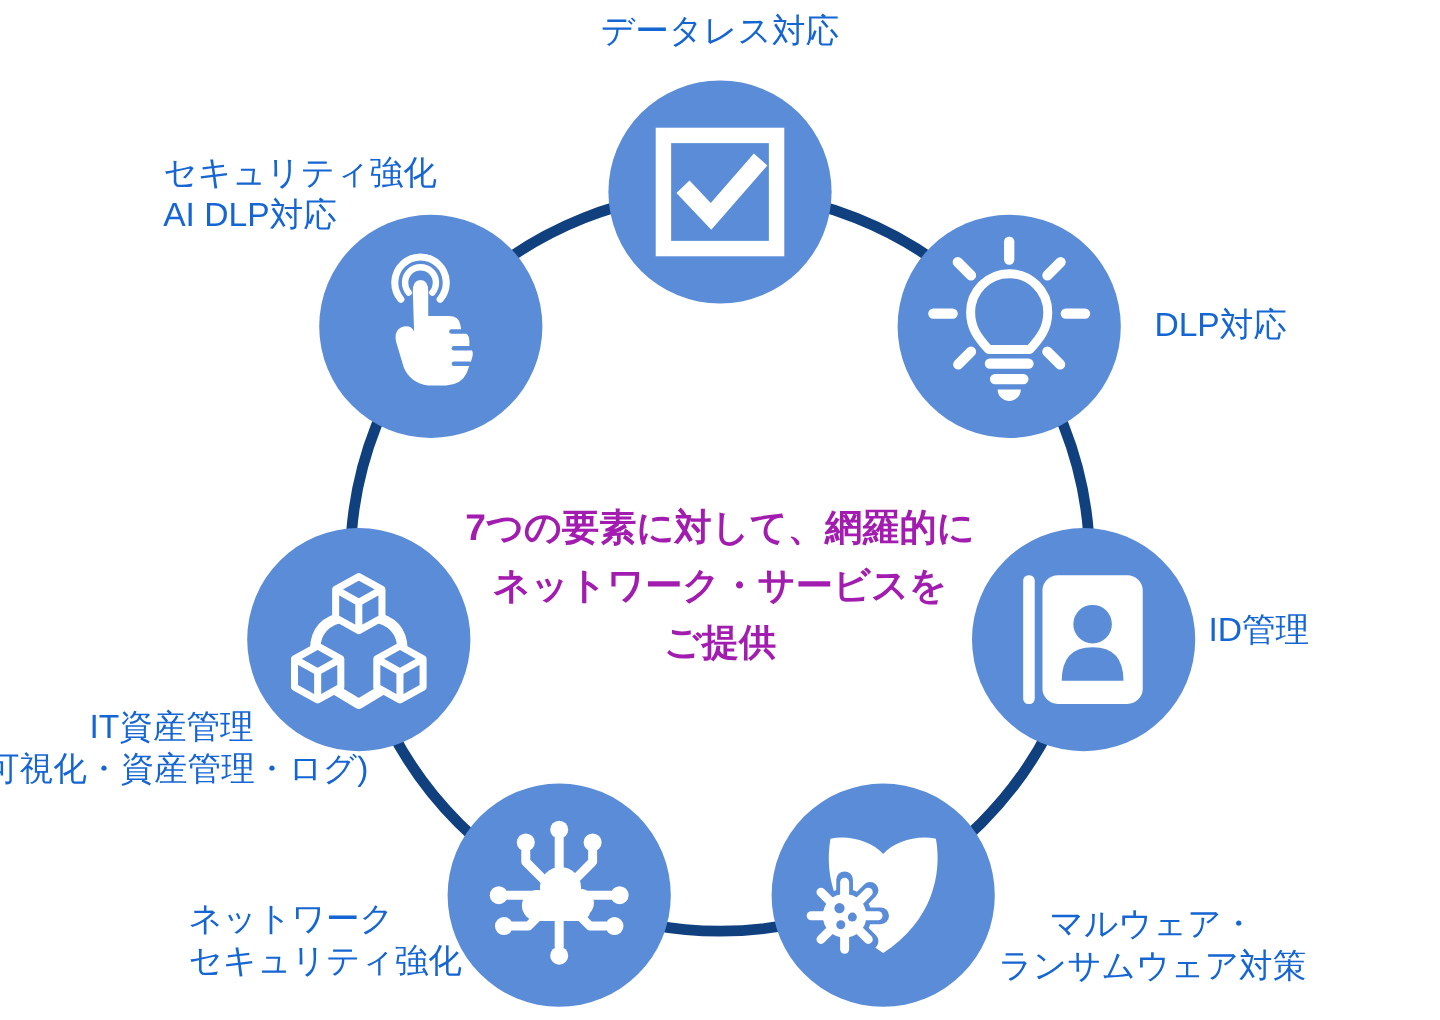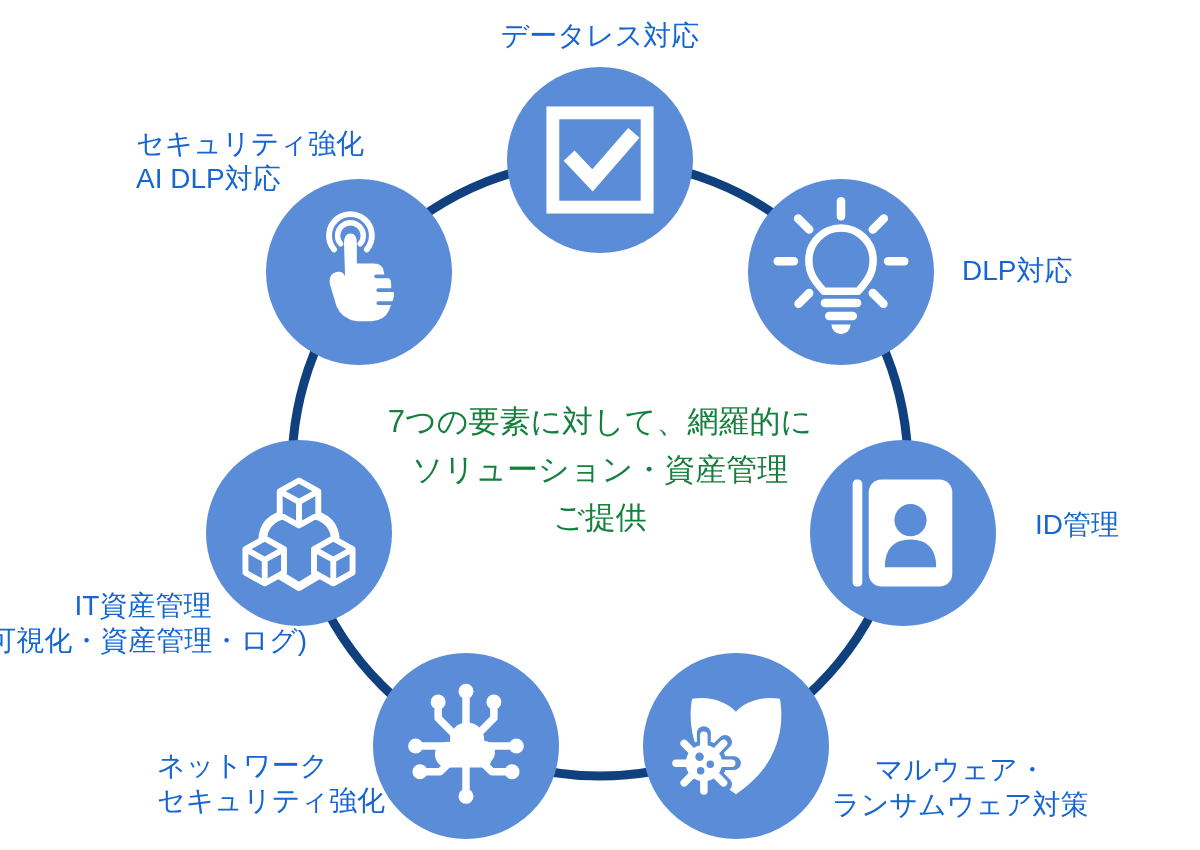--- a/index.html
+++ b/index.html
@@ -5,51 +5,51 @@
   html,body{margin:0;padding:0;background:#ffffff;}
   body{font-family:"Liberation Sans","DejaVu Sans",sans-serif;}
   #stage{position:relative;width:1200px;height:850px;background:#ffffff;overflow:hidden;}
   #ring{position:absolute;left:0;top:0;z-index:0;}
   .node{position:absolute;width:186px;height:186px;border-radius:50%;background:#5A8CD7;
         z-index:1;display:flex;align-items:center;justify-content:center;}
   .node svg{display:block;}
   .label{position:absolute;z-index:2;color:#1565D2;font-size:28px;line-height:35px;
          font-weight:500;white-space:nowrap;}
   .label.center-x{text-align:center;}
-  #center-message{position:absolute;left:330px;top:398px;width:540px;z-index:2;
-        text-align:center;color:#15803d;font-size:31px;line-height:48px;font-weight:normal;}
+  #center-message{position:absolute;left:330px;top:416px;width:540px;z-index:2;
+        text-align:center;color:#a21caf;font-size:31px;line-height:48px;font-weight:bold;}
   
   #node-dataless{left:507px;top:67px;}
   #node-multivendor{left:266px;top:179px;}
   #node-dlp{left:748px;top:179px;}
   #node-itasset{left:206px;top:440px;}
   #node-id{left:810px;top:440px;}
   #node-network{left:373px;top:653px;}
   #node-malware{left:643px;top:653px;}
   
-  #label-dataless{left:400px;top:18px;width:400px;}
+  #label-dataless{left:400px;top:8px;width:400px;}
   #label-multivendor{left:136px;top:126px;}
   #label-dlp{left:962px;top:253px;}
-  #label-id{left:1007px;top:507px;margin-left:28px;}
+  #label-id{left:1007px;top:507px;}
   #label-malware{left:832px;top:752px;text-align:center;}
   #label-network{left:157px;top:748px;}
   #label-itasset{left:-22px;top:588px;width:330px;}
 </style>
 </head>
 <body>
 
 <div id="stage">
 
   <svg id="ring" width="1200" height="850" viewBox="0 0 1200 850">
     <circle cx="600" cy="468" r="308" fill="none" stroke="#11407F" stroke-width="9"></circle>
   </svg>
 
   <div id="center-message">
     <div>7つの要素に対して、網羅的に</div>
-    <div>ソリューション・資産管理</div>
+    <div>ネットワーク・サービスを</div>
     <div>ご提供</div>
   </div>
 
   <div class="node" id="node-dataless">
     <svg width="150" height="150" viewBox="-70 -70 140 140">
       <rect x="-44" y="-44" width="88" height="88" fill="none" stroke="#fff" stroke-width="12"></rect>
       <path d="M -24 1 L -7 19 L 27 -20" fill="none" stroke="#fff" stroke-width="14" stroke-linecap="square" stroke-linejoin="miter"></path>
     </svg>
   </div>
 

